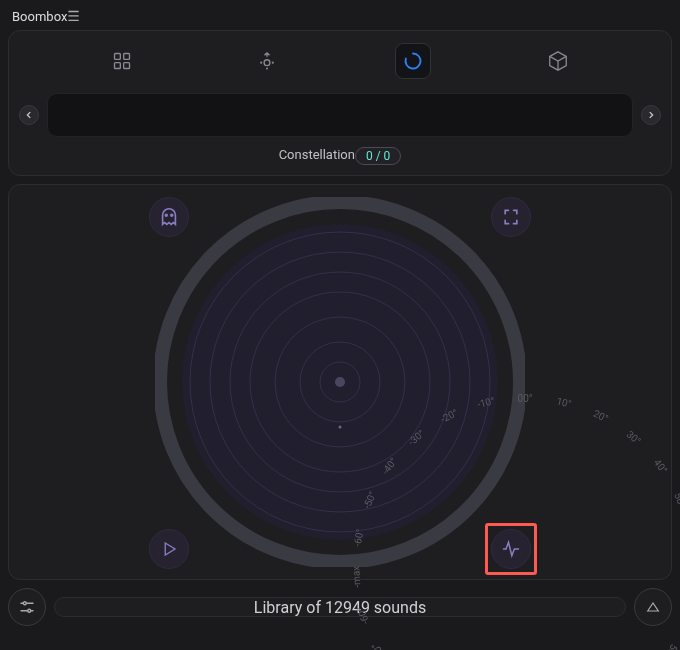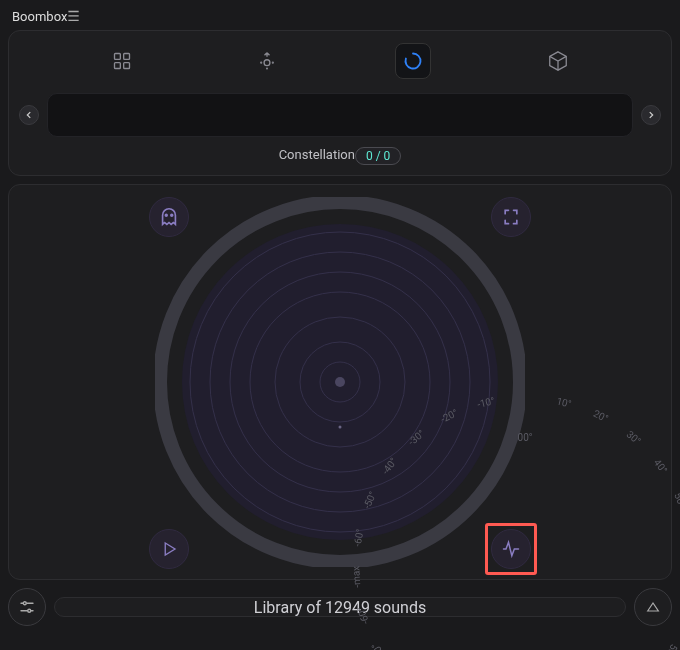--- a/index.html
+++ b/index.html
@@ -237,21 +237,21 @@
         <circle cx="185" cy="185" r="110"></circle>
           <circle cx="185" cy="185" r="90"></circle>
         <circle cx="185" cy="185" r="65"></circle>
           <circle cx="185" cy="185" r="40"></circle>
         <circle cx="185" cy="185" r="20"></circle>
       </g>
       <circle cx="185" cy="185" r="5" fill="#4a4660"></circle>
       <circle cx="185" cy="230" r="1.5" fill="#6b6685"></circle>
     </svg>
     <div id="tick-container">
-        <span class="tick" style="transform: translate(185px, 16px) rotate(0deg) translate(-50%, -50%); margin-top: 39px;">00°</span>
+        <span class="tick" style="transform: translate(185px, 16px) rotate(0deg) translate(-50%, -50%);">00°</span>
         <span class="tick" style="transform: translate(223.974px, 20.5554px) rotate(13.3333deg) translate(-50%, -50%);">10°</span>
         <span class="tick" style="transform: translate(260.847px, 33.9761px) rotate(26.6667deg) translate(-50%, -50%);">20°</span>
         <span class="tick" style="transform: translate(293.631px, 55.5385px) rotate(40deg) translate(-50%, -50%);">30°</span>
         <span class="tick" style="transform: translate(320.559px, 84.0802px) rotate(53.3333deg) translate(-50%, -50%);">40°</span>
         <span class="tick" style="transform: translate(340.179px, 118.063px) rotate(66.6667deg) translate(-50%, -50%);">50°</span>
         <span class="tick" style="transform: translate(346.9px, 233.47px) rotate(106.667deg) translate(-50%, -50%);">60°</span>
         <span class="tick" style="transform: translate(331.358px, 269.5px) rotate(120deg) translate(-50%, -50%);">50°</span>
         <span class="tick" style="transform: translate(38.6417px, 269.5px) rotate(240deg) translate(-50%, -50%);">-50°</span>
         <span class="tick" style="transform: translate(23.0998px, 233.47px) rotate(253.333deg) translate(-50%, -50%);">-60°</span>
         <span class="tick" style="transform: translate(16.2859px, 194.826px) rotate(266.667deg) translate(-50%, -50%);">-max</span>

